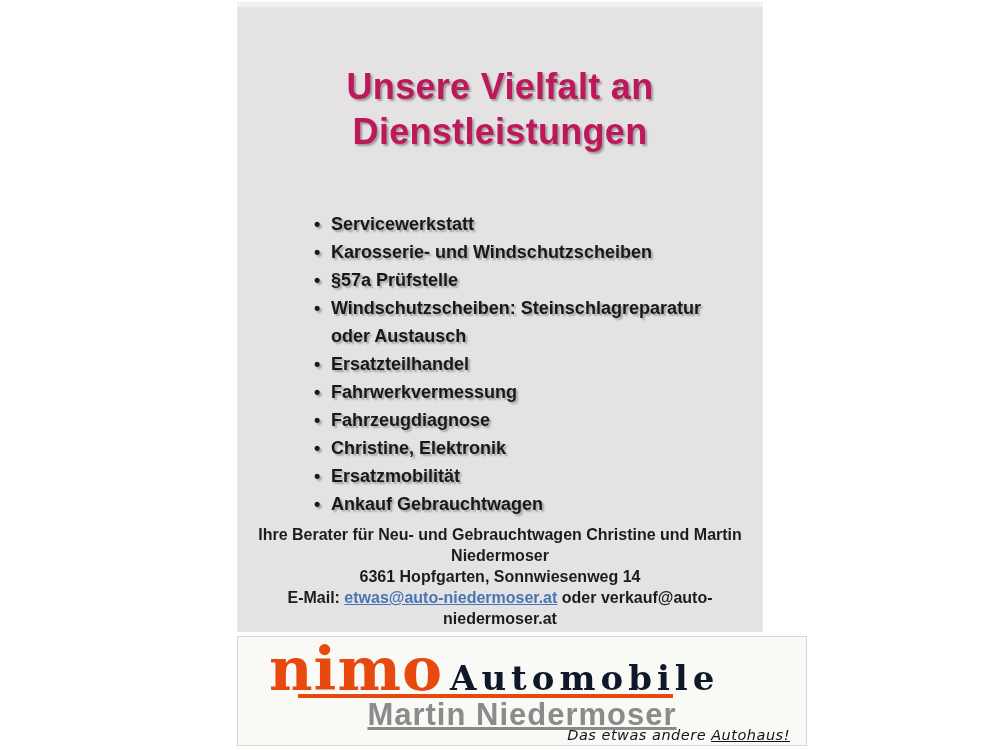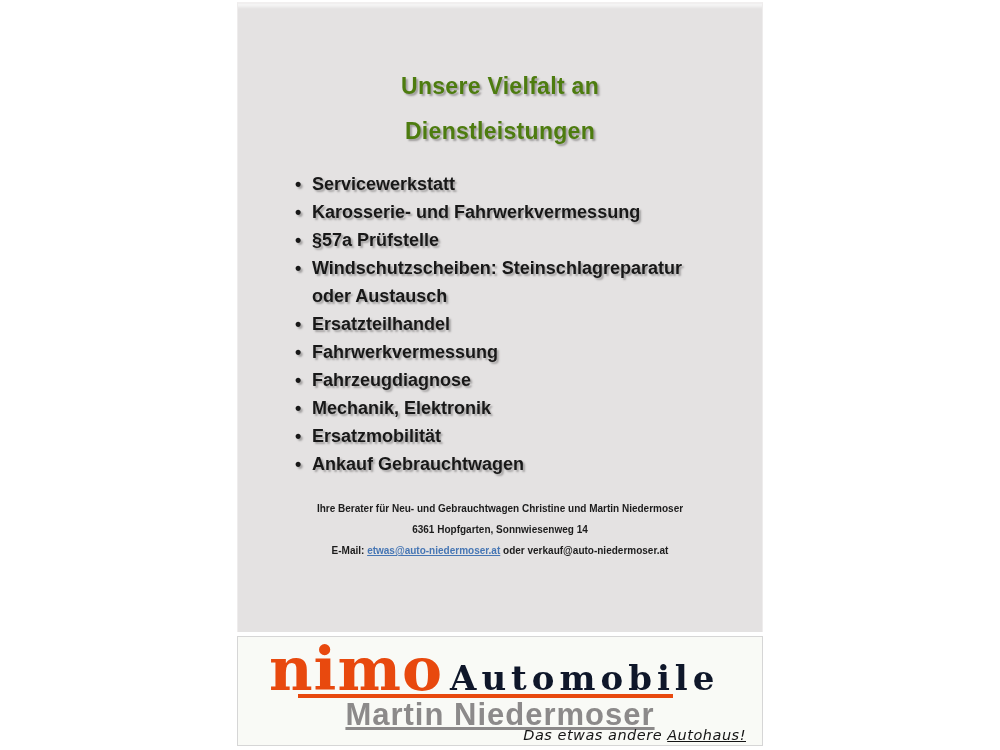--- a/index.html
+++ b/index.html
@@ -20,52 +20,52 @@
     border-top: 2px solid #f1efef;
     border-left: 1px solid #eeecec;
     border-right: 1px solid #eeecec;
     box-sizing: border-box;
     box-shadow: inset 0 5px 3px -2px rgba(248,248,248,0.85);
   }
 
   .title {
     text-align: center;
     padding-top: 60px;
-    font-size: 23px;
+    font-size: 36px;
     font-weight: bold;
-    color: #4d7c0f;
+    color: #be185d;
     line-height: 45px;
     letter-spacing: 0.3px;
     text-shadow: 2px 2px 2px #9d9b9b;
   }
 
   ul.services {
-    margin: 16px 0 0 0;
-    padding: 0 0 0 74px;
+    margin: 56px 0 0 0;
+    padding: 0 0 0 93px;
     list-style: none;
   }
   ul.services li {
     position: relative;
     font-size: 18px;
     font-weight: bold;
     color: #181818;
     line-height: 28px;
     text-shadow: 2px 2px 2px #a3a1a1;
     white-space: pre-line;
   }
   ul.services li::before {
     content: "\2022";
     position: absolute;
     left: -17px; top: 0;
   }
 
   .contact {
-    margin-top: 20px;
+    margin-top: 6px;
     text-align: center;
-    font-size: 10px;
+    font-size: 16px;
     font-weight: bold;
     color: #1c1c1c;
     line-height: 21px;
   }
   .contact a {
     color: #4676b4;
     text-decoration: underline;
     cursor: pointer;
   }
   .caret {
@@ -73,21 +73,21 @@
     width: 1px; height: 13px;
     background: #111;
     vertical-align: -2px;
     margin-left: 1px;
   }
 
   
   .logo-panel {
     position: absolute;
     left: 237px; top: 636px;
-    width: 526px; height: 110px;
+    width: 570px; height: 110px;
     background: #f9faf6;
     border: 1px solid #d6d6d6;
     box-sizing: border-box;
   }
   .brand {
     position: absolute;
     left: 31px; top: 2px;
     font-family: "DejaVu Serif", serif;
     font-weight: bold;
     font-size: 60px;
@@ -132,28 +132,28 @@
 <body>
 
 <div class="page">
   <div class="title">
     <div>Unsere Vielfalt an</div>
     <div>Dienstleistungen</div>
   </div>
 
   <ul class="services">
     <li>Servicewerkstatt</li>
-    <li>Karosserie- und Fahrwerkvermessung</li>
+    <li>Karosserie- und Windschutzscheiben</li>
     <li>§57a Prüfstelle</li>
     <li>Windschutzscheiben: Steinschlagreparatur
 oder Austausch</li>
     <li>Ersatzteilhandel</li>
     <li>Fahrwerkvermessung</li>
     <li>Fahrzeugdiagnose</li>
-    <li>Mechanik, Elektronik</li>
+    <li>Christine, Elektronik</li>
     <li>Ersatzmobilität</li>
     <li>Ankauf Gebrauchtwagen</li>
   </ul>
 
   <div class="contact">
     <div>Ihre Berater für Neu- und Gebrauchtwagen Christine und Martin Niedermoser</div>
     <div>6361 Hopfgarten, Sonnwiesenweg 14</div>
     <div>
       <span>E-Mail: </span><a>etwas@auto-niedermoser.at</a><span> oder verkauf@auto-niedermoser.at</span>
     </div>

